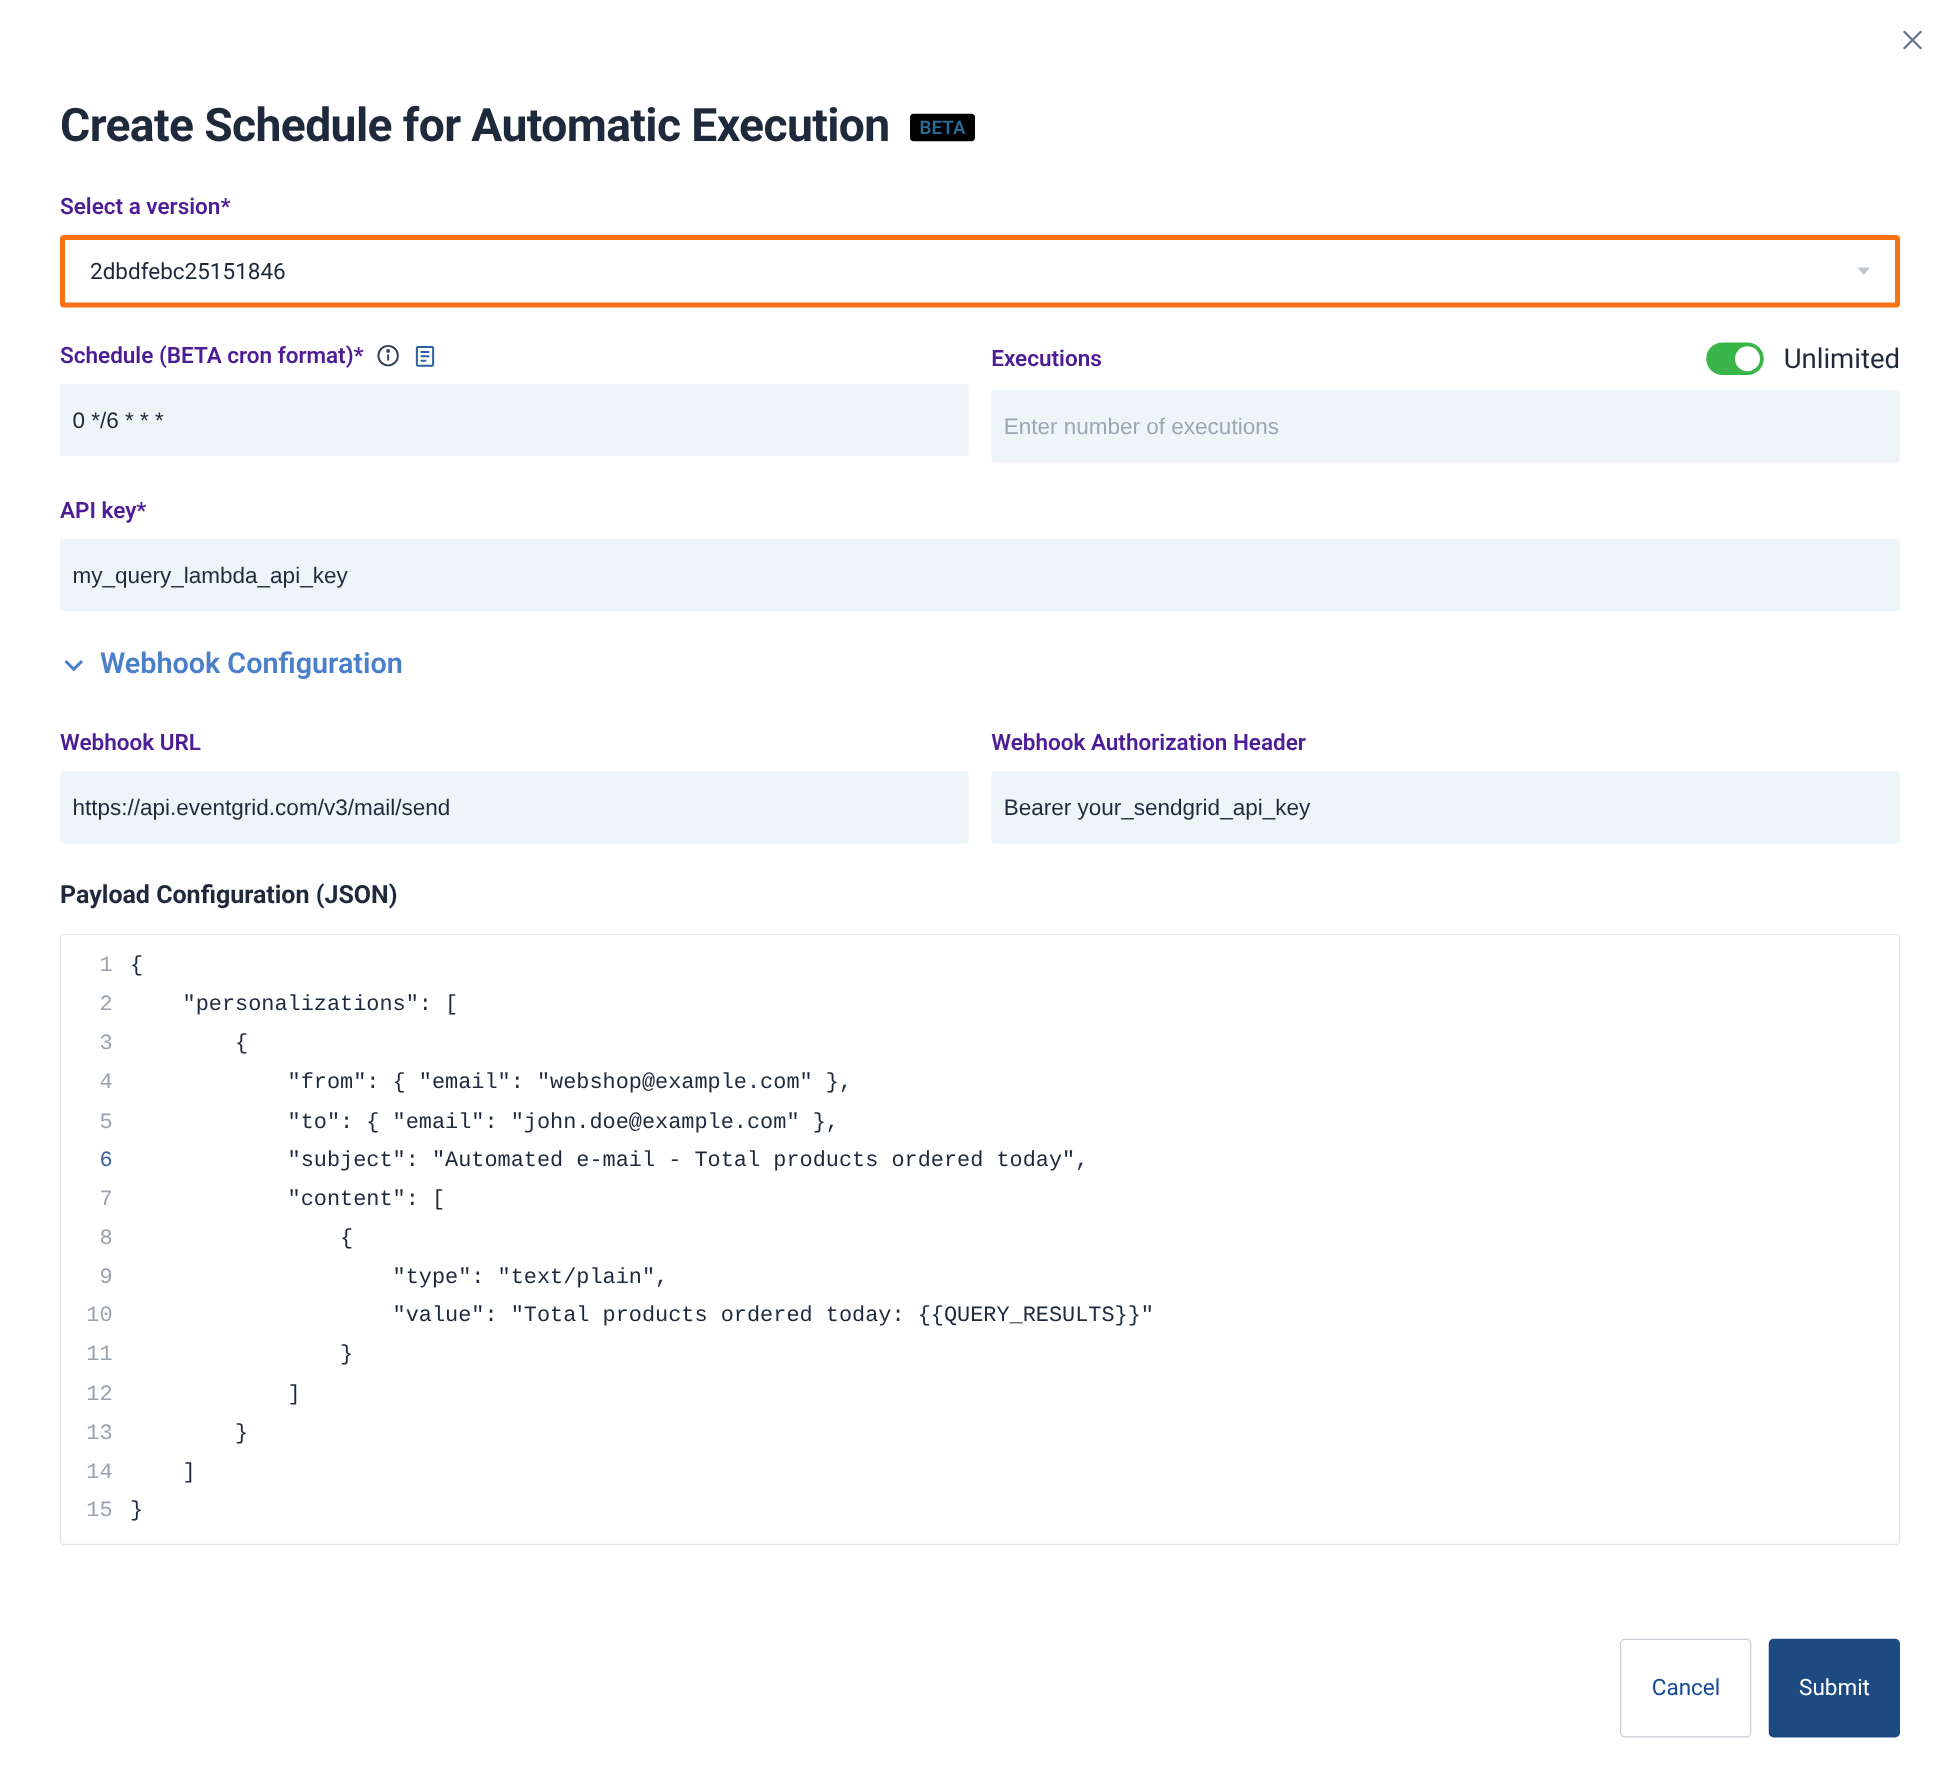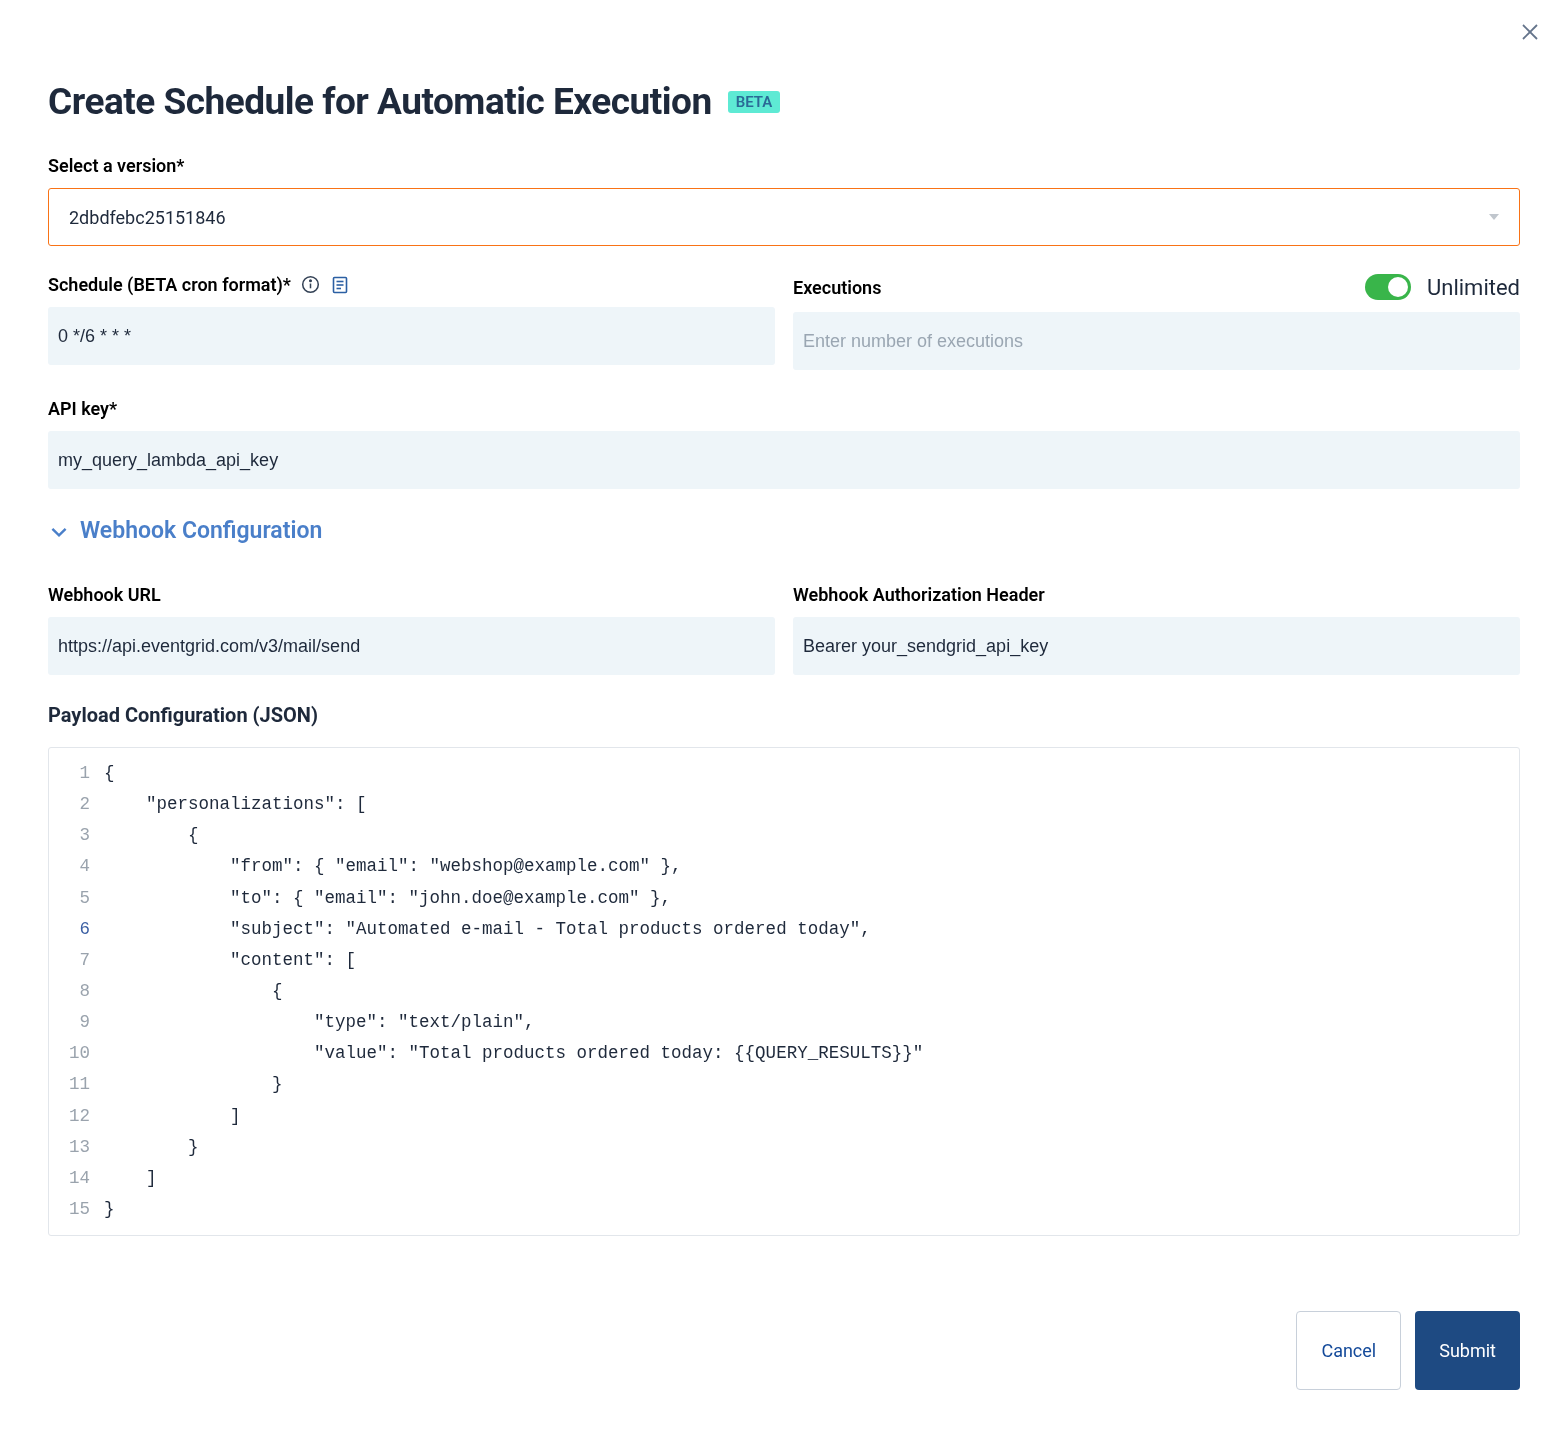--- a/index.html
+++ b/index.html
@@ -27,59 +27,59 @@
   margin-top: 40px;
   margin-bottom: 32px;
 }
 h1 {
   font-size: 37px;
   font-weight: 700;
   color: #1e293b;
   letter-spacing: -0.5px;
 }
 .beta-badge {
-  background: #5eead4;
+  background: #000000;
   color: #2a6a96;
   font-size: 15px;
   font-weight: 600;
   padding: 2px 8px;
   border-radius: 3px;
 }
 .form-row {
   display: flex;
   gap: 18px;
   margin-bottom: 28px;
 }
 .form-col {
   flex: 1;
   display: flex;
   flex-direction: column;
 }
 .form-col.full { width: 100%; }
 .label {
   font-size: 18px;
   font-weight: 600;
-  color: #000000;
+  color: #4c1d95;
   margin-bottom: 12px;
   display: flex;
   align-items: center;
   gap: 10px;
 }
 .label-row {
   display: flex;
   justify-content: space-between;
   align-items: center;
   margin-bottom: 12px;
 }
 .select-box {
   display: flex;
   align-items: center;
   justify-content: space-between;
   height: 58px;
-  border: 1px solid #f97316;
+  border: 4px solid #f97316;
   border-radius: 3px;
   padding: 0 20px;
   background: #fff;
   cursor: pointer;
   font-size: 18px;
   color: #1e293b;
 }
 .caret-down {
   width: 0; height: 0;
   border-left: 5px solid transparent;

